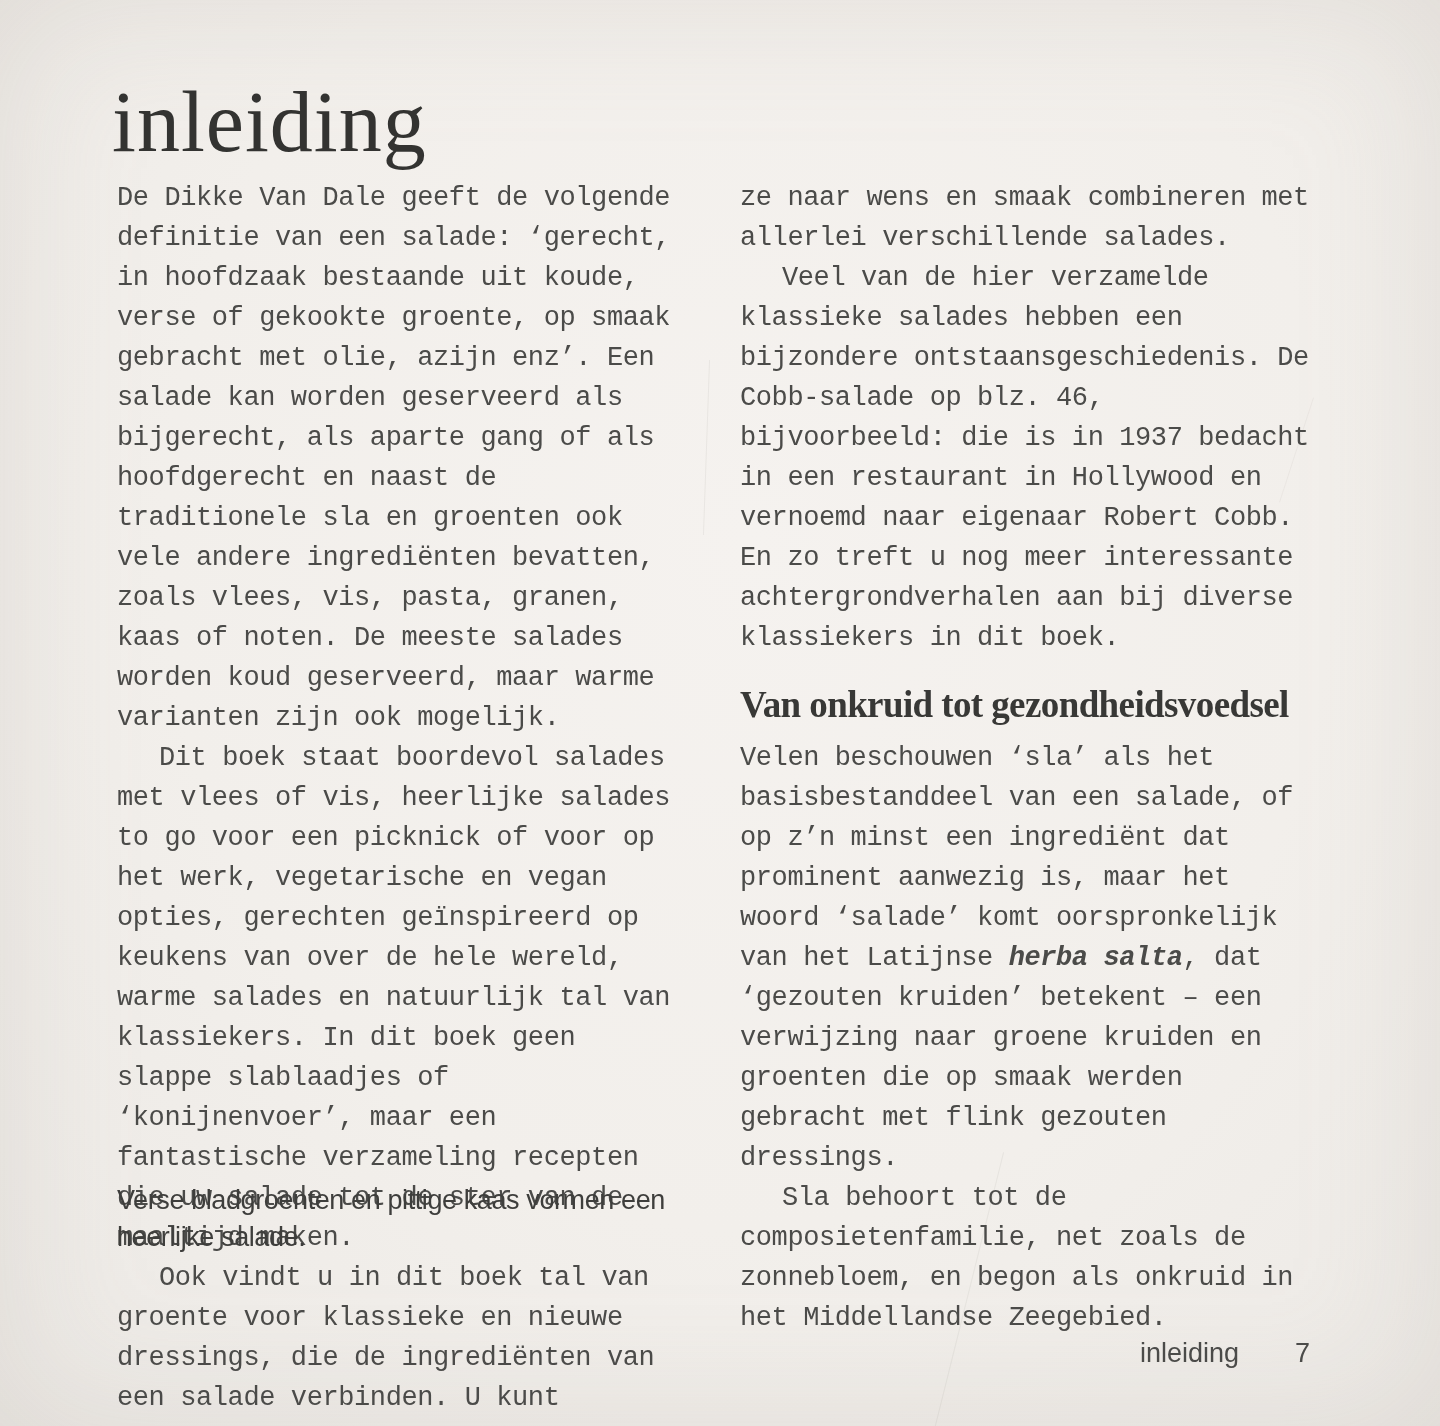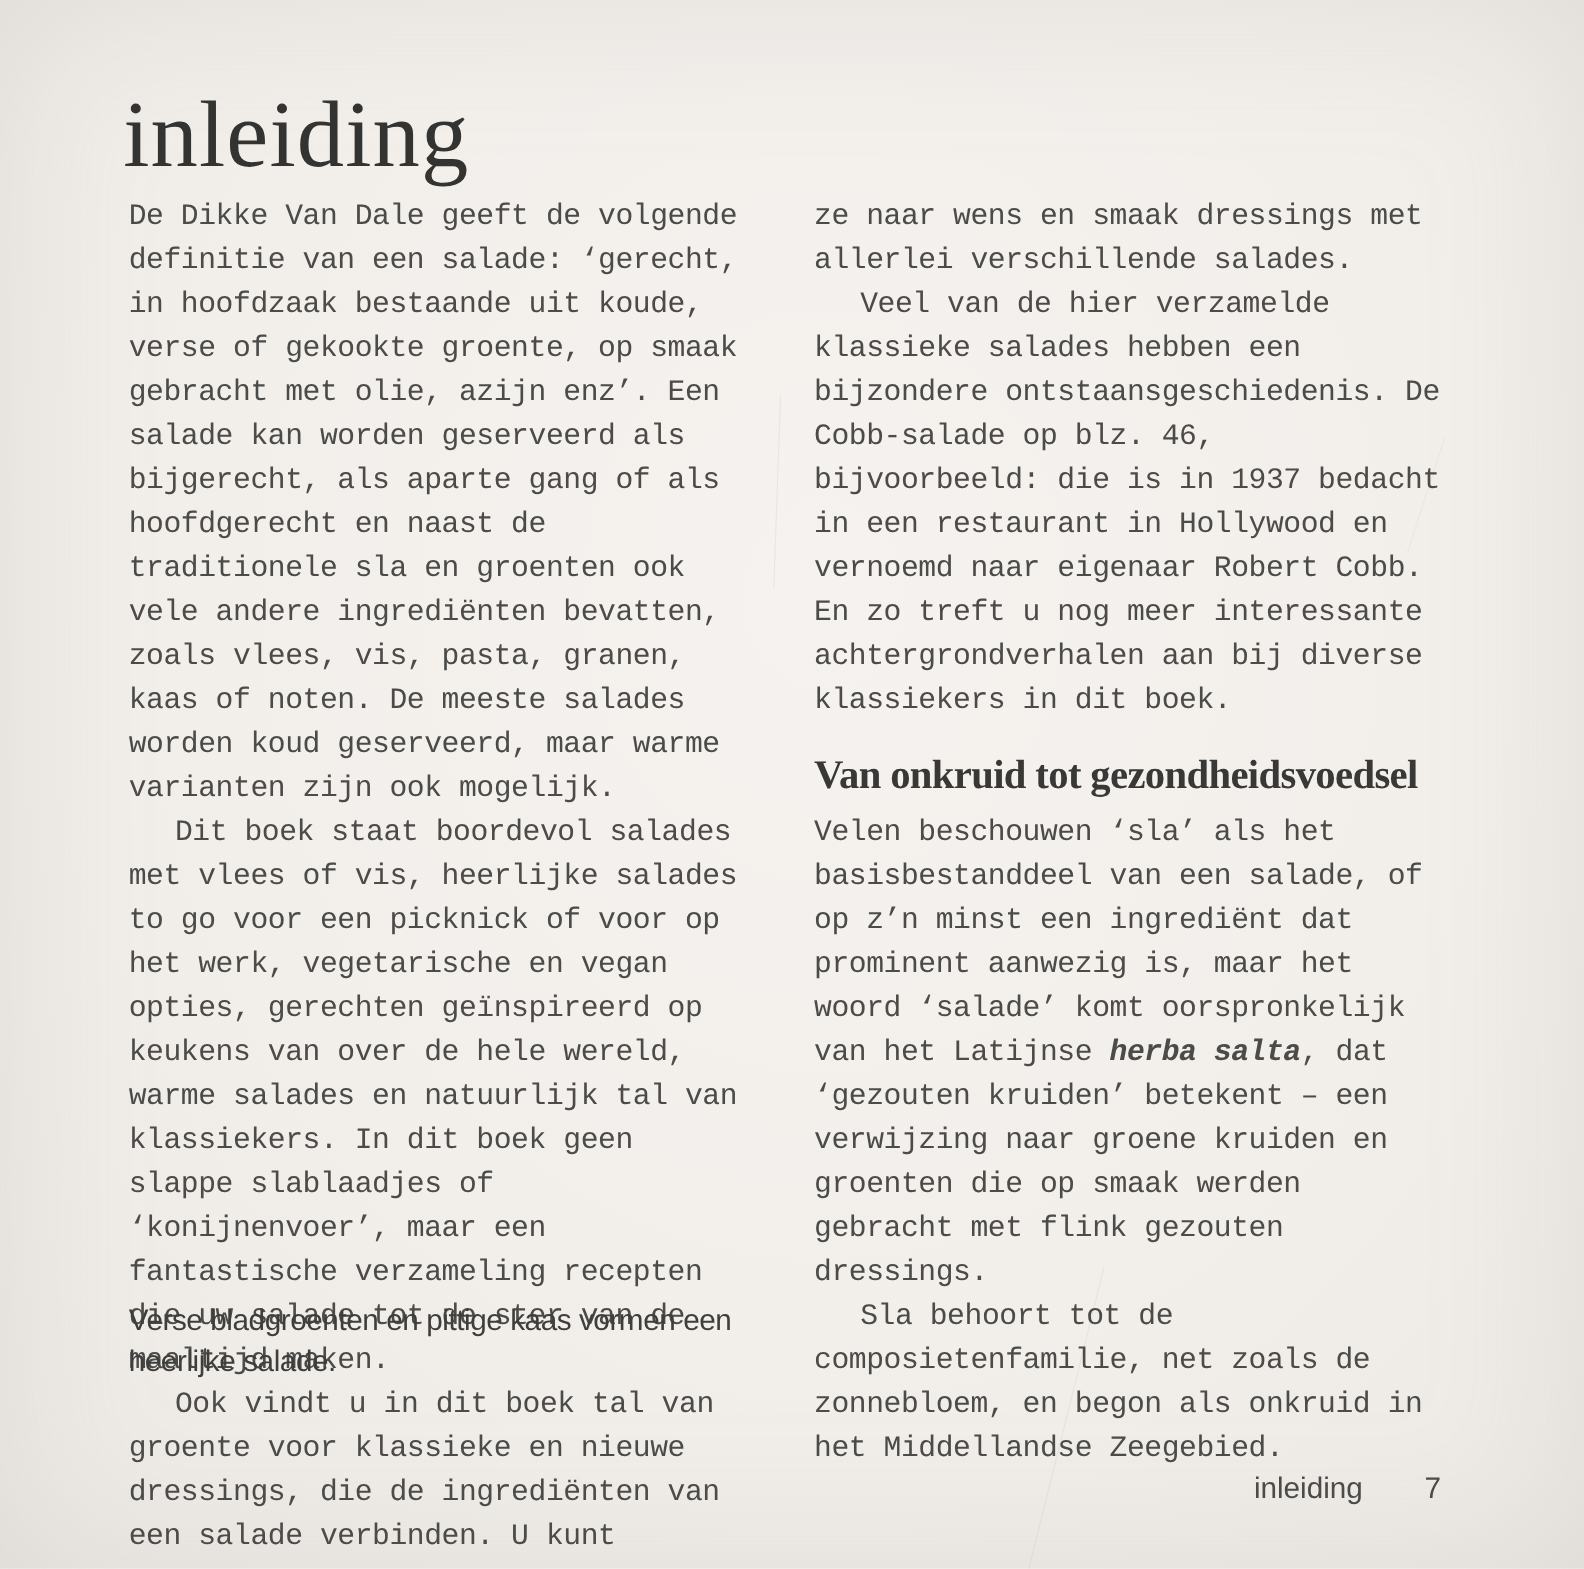--- a/index.html
+++ b/index.html
@@ -126,21 +126,21 @@
 
   <div class="col col-left">
     <p class="body-par">De Dikke Van Dale geeft de volgende definitie van een salade: ‘gerecht, in hoofdzaak bestaande uit koude, verse of gekookte groente, op smaak gebracht met olie, azijn enz’. Een salade kan worden geserveerd als bijgerecht, als aparte gang of als hoofdgerecht en naast de traditionele sla en groenten ook vele andere ingrediënten bevatten, zoals vlees, vis, pasta, granen, kaas of noten. De meeste salades worden koud geserveerd, maar warme varianten zijn ook mogelijk.</p>
     <p class="body-par indent">Dit boek staat boordevol salades met vlees of vis, heerlijke salades to go voor een picknick of voor op het werk, vegetarische en vegan opties, gerechten geïnspireerd op keukens van over de hele wereld, warme salades en natuurlijk tal van klassiekers. In dit boek geen slappe slablaadjes of ‘konijnenvoer’, maar een fantastische verzameling recepten die uw salade tot de ster van de maaltijd maken.</p>
     <p class="body-par indent">Ook vindt u in dit boek tal van groente voor klassieke en nieuwe dressings, die de ingrediënten van een salade verbinden. U kunt</p>
   </div>
 
   <p class="photo-caption">Verse bladgroenten en pittige kaas vormen een heerlijke salade.</p>
 
   <div class="col col-right">
-    <p class="body-par">ze naar wens en smaak dressings met allerlei verschillende salades.</p>
+    <p class="body-par">ze naar wens en smaak combineren met allerlei verschillende salades.</p>
     <p class="body-par indent">Veel van de hier verzamelde klassieke salades hebben een bijzondere ontstaans­geschiedenis. De Cobb-salade op blz. 46, bijvoorbeeld: die is in 1937 bedacht in een restaurant in Hollywood en vernoemd naar eigenaar Robert Cobb. En zo treft u nog meer interessante achtergrondverhalen aan bij diverse klassiekers in dit boek.</p>
 
     <h2 class="section-heading">Van onkruid tot gezondheidsvoedsel</h2>
 
     <p class="body-par"><span>Velen beschouwen ‘sla’ als het basisbestanddeel van een salade, of op z’n minst een ingrediënt dat prominent aanwezig is, maar het woord ‘salade’ komt oorspronkelijk van het Latijnse </span><span class="latin-term">herba salta</span><span>, dat ‘gezouten kruiden’ betekent – een verwijzing naar groene kruiden en groenten die op smaak werden gebracht met flink gezouten dressings.</span></p>
 
     <p class="body-par indent">Sla behoort tot de composietenfamilie, net zoals de zonnebloem, en begon als onkruid in het Middellandse Zeegebied.</p>
   </div>
 
   <div class="footer">

